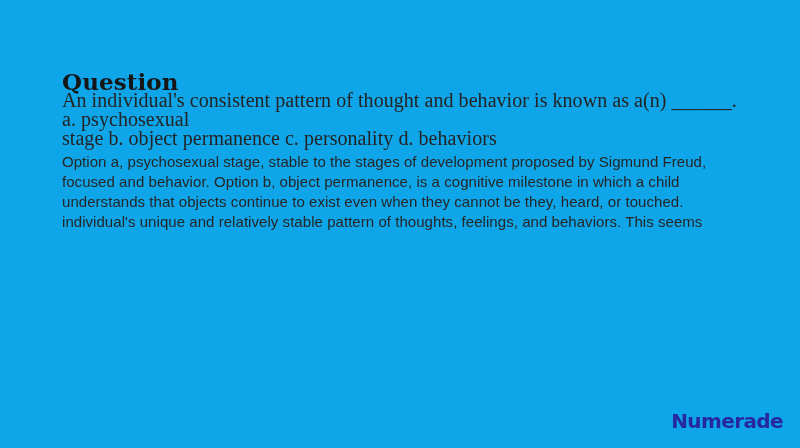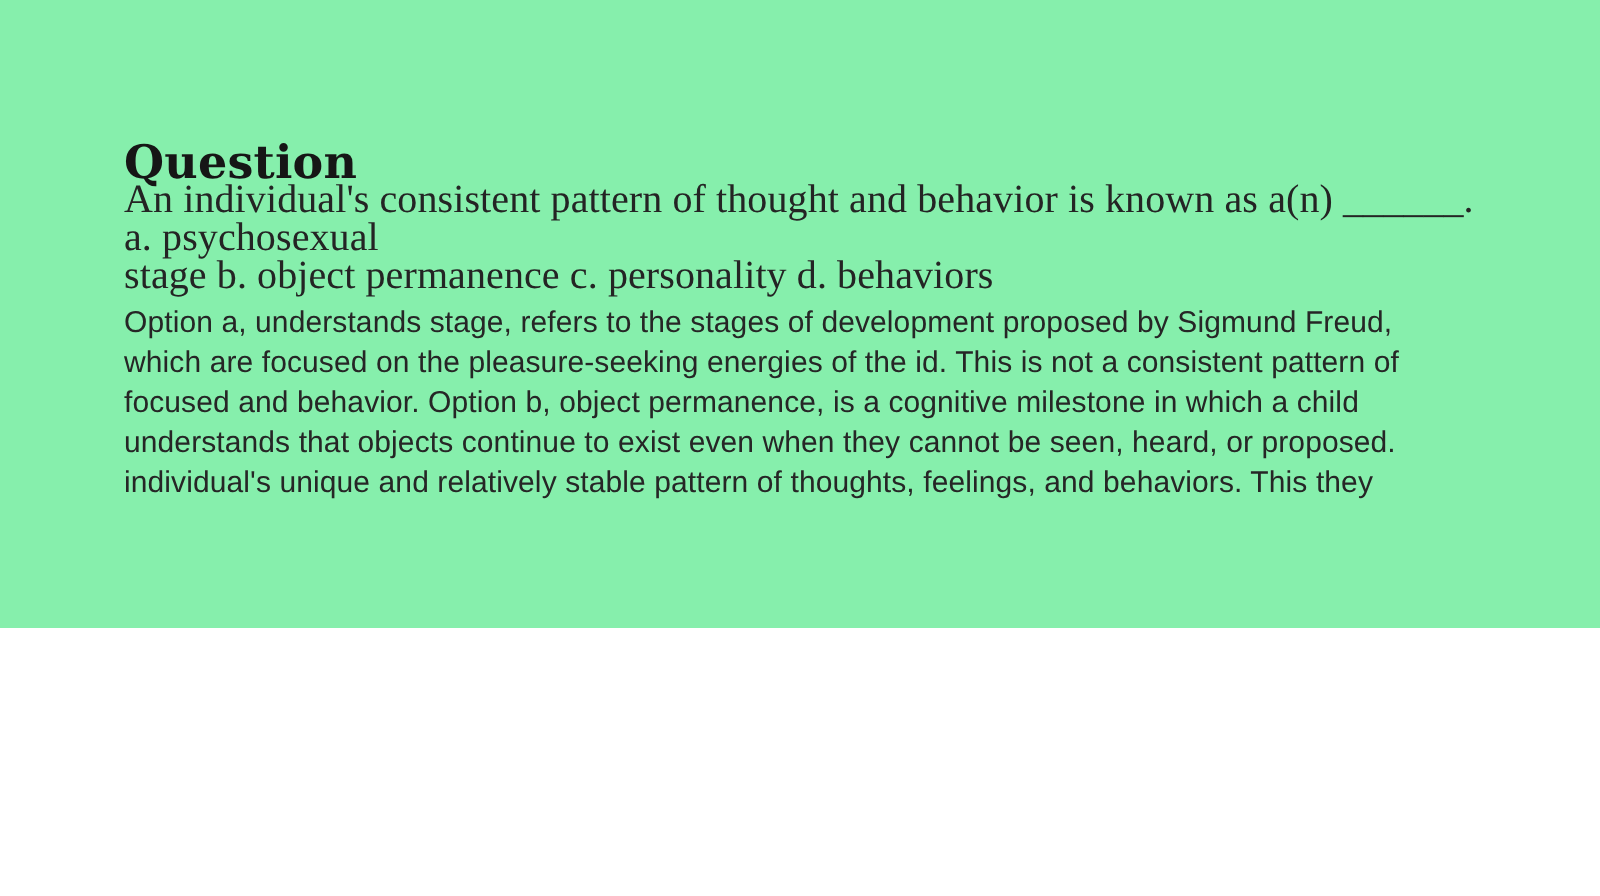--- a/index.html
+++ b/index.html
@@ -3,22 +3,22 @@
 <meta charset="utf-8">
 <style>
   html, body {
     margin: 0;
     padding: 0;
     background: #ffffff;
   }
   .page {
     position: relative;
     width: 800px;
-    height: 314px;
-    background: #86efac;
+    height: 448px;
+    background: #0ea5e9;
     overflow: hidden;
     font-family: "Liberation Sans", sans-serif;
   }
   .question-heading {
     position: absolute;
     left: 62px;
     top: 53px;
     font-family: "DejaVu Serif", serif;
     font-weight: 700;
     font-size: 23px;
@@ -69,22 +69,21 @@
 <div class="page">
 
   <h1 class="question-heading">Question</h1>
 
   <div class="question-body">
     <div class="text-line">An individual's consistent pattern of thought and behavior is known as a(n) ______. a. psychosexual</div>
     <div class="text-line">stage b. object permanence c. personality d. behaviors</div>
   </div>
 
   <div class="explanation-body">
-    <div class="text-line">Option a, understands stage, refers to the stages of development proposed by Sigmund Freud,</div>
-    <div class="text-line">which are focused on the pleasure-seeking energies of the id. This is not a consistent pattern of</div>
+    <div class="text-line">Option a, psychosexual stage, stable to the stages of development proposed by Sigmund Freud,</div>
     <div class="text-line">focused and behavior. Option b, object permanence, is a cognitive milestone in which a child</div>
-    <div class="text-line">understands that objects continue to exist even when they cannot be seen, heard, or proposed.</div>
-    <div class="text-line">individual's unique and relatively stable pattern of thoughts, feelings, and behaviors. This they</div>
+    <div class="text-line">understands that objects continue to exist even when they cannot be they, heard, or touched.</div>
+    <div class="text-line">individual's unique and relatively stable pattern of thoughts, feelings, and behaviors. This seems</div>
   </div>
 
   <div class="brand-logo" style="color: rgb(39, 39, 159);">Numerade</div>
 
 </div>
 
 </body></html>

